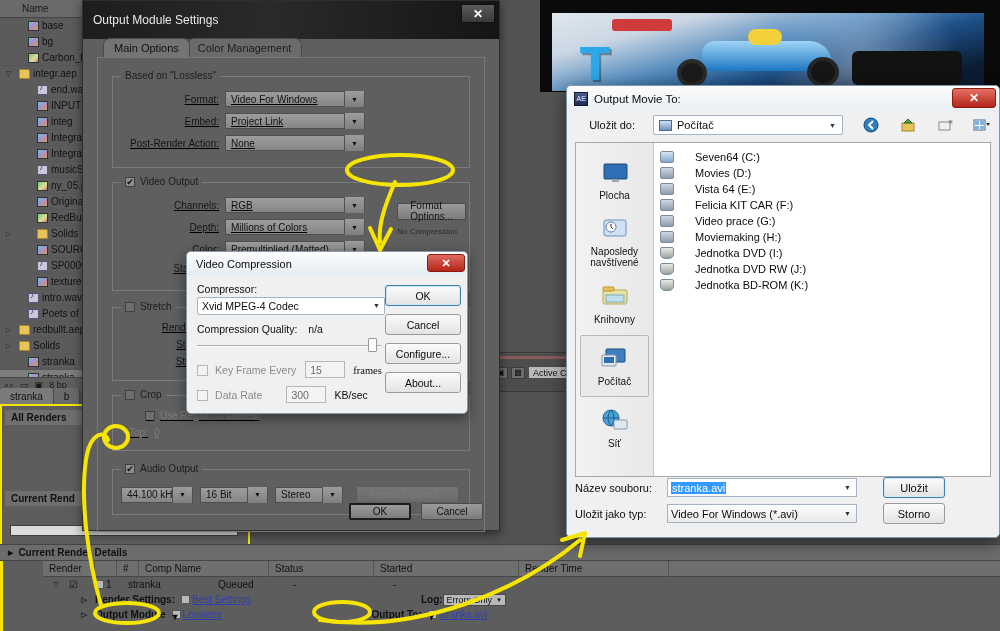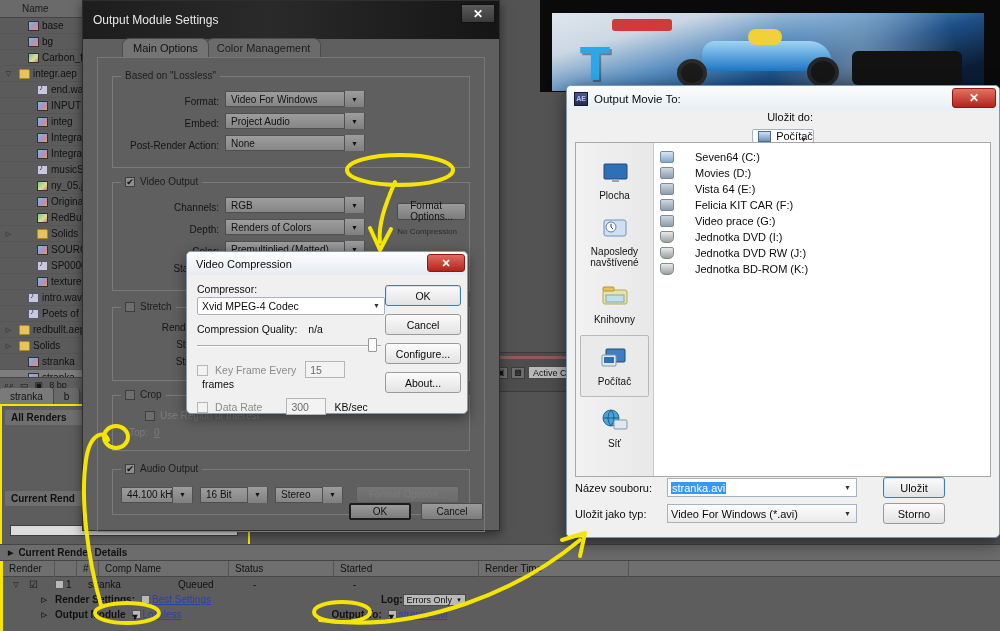--- a/index.html
+++ b/index.html
@@ -52,21 +52,21 @@
     background:#dcdcdc; border:1px solid #3f3f3f; }
 
   
   #crd-bar { position:absolute; left:0; top:544px; width:1000px; height:17px;
     background:#6c6c6c; border-top:1px solid #454545; border-bottom:1px solid #454545;
     display:flex; align-items:center; color:#111; font-weight:bold; font-size:10px; }
   #crd-bar .tri { margin:0 5px 0 8px; font-size:7px; }
 
   
   #rq { position:absolute; left:0; top:561px; width:1000px; height:70px; background:#5d5d5d;
-    border-left:3px solid #f6e500; }
+    border-left:3px solid #f6e500;padding-left:40px; }
   #rq-head { display:flex; height:16px; background:#6f6f6f; border-bottom:1px solid #474747; }
   #rq-head div { color:#111; font-size:10px; padding:2px 0 0 6px;
     border-right:1px solid #555; height:16px; }
   #rq-row { display:flex; height:15px; align-items:center; color:#111; font-size:10px; }
   .rq-sub { display:flex; align-items:center; height:15px; color:#111;
     font-size:10px; font-weight:bold; }
   .link { color:#2e3fb0; text-decoration:underline; font-weight:normal; }
   .chip { display:inline-block; width:9px; height:9px; background:#b9b9b9;
     border:1px solid #555; margin-right:2px; vertical-align:-1px; }
   .combo-mini { display:inline-flex; align-items:center; background:#b9b9b9;
@@ -89,34 +89,34 @@
     background:#5f5f5f; border:1px solid #2e2e2e; box-shadow:0 3px 10px rgba(0,0,0,.5); }
   #oms-title { height:38px;
     background:linear-gradient(90deg,#1d1d1d 0%, #2a2a2a 45%, #151515 100%);
     display:flex; align-items:center; padding-left:10px; color:#e8e8e8; font-size:12px; }
   #oms-close { position:absolute; right:4px; top:3px; width:34px; height:19px;
     background:linear-gradient(#5a5a5a,#3a3a3a); border:1px solid #111;
     color:#fff; display:flex; align-items:center; justify-content:center;
     font-size:12px; font-weight:bold; }
   #oms-body { position:absolute; left:0; right:0; top:25px; bottom:0; }
 
-  .tabrow { display:flex; padding:12px 0 0 20px;margin-left:19px; }
+  .tabrow { display:flex; padding:12px 0 0 20px; }
   .dtab { padding:3px 10px 3px 10px; font-size:11px; color:#1c1c1c;
     background:#6b6b6b; border:1px solid #4b4b4b; border-bottom:none;
     border-radius:7px 7px 0 0; margin-right:-3px; }
   .dtab.active { background:#747474; color:#111; position:relative; z-index:2; }
 
   .panelbox { margin:0 14px; border:1px solid #777; border-top:1px solid #777;
     padding:10px 8px 8px 8px; position:relative; }
   .grpbox { border:1px solid #7a7a7a; margin:8px 6px; padding:14px 8px 10px 8px;
     position:relative; }
   .grplabel { position:absolute; top:-7px; left:8px; background:#5f5f5f;
     padding:0 4px; font-size:10px; color:#1c1c1c; }
 
-  .frm { display:flex; align-items:flex-end; margin-bottom:6px; }
+  .frm { display:flex; align-items:center; margin-bottom:6px;text-decoration:underline; }
   .frm .lb { width:104px; text-align:right; padding-right:6px; font-size:10px; color:#141414; }
   .ae-combo { display:flex; align-items:center; width:140px; height:16px;
     background:linear-gradient(#9d9d9d,#868686); border:1px solid #4f4f4f;
     font-size:10px; color:#111; padding-left:5px; position:relative; }
   .ae-combo .arw { position:absolute; right:0; top:-1px; width:20px; height:16px;
     background:linear-gradient(#9d9d9d,#7f7f7f); border-left:1px solid #4f4f4f;
     display:flex; align-items:center; justify-content:center; font-size:7px; color:#111; }
   .ae-combo.sm { width:68px; }
   .ae-combo.md { width:72px; }
   .ae-btn { height:17px; padding:0 12px; background:linear-gradient(#9b9b9b,#7c7c7c);
@@ -172,21 +172,21 @@
   #omt-title { height:25px; border-radius:4px 4px 0 0;
     background:linear-gradient(#fcfcfc,#e8eef4); display:flex; align-items:center;
     padding-left:7px; gap:6px; color:#0b0b0b; font-size:11.5px; }
   #omt-ico { width:14px; height:14px; background:linear-gradient(#4a5b8c,#222c52);
     border:1px solid #121a33; color:#b9c6ef; font-size:7px; font-weight:bold;
     display:flex; align-items:center; justify-content:center; }
   #omt-close { position:absolute; right:3px; top:2px; width:44px; height:20px;
     background:linear-gradient(#e47163,#b3241a); border:1px solid #8c1a12;
     border-radius:3px; color:#fff; font-size:12px; font-weight:bold;
     display:flex; align-items:center; justify-content:center; }
-  #omt-toolrow { display:flex; align-items:center; height:28px; padding:0 1px; gap:6px;flex-direction:column; }
+  #omt-toolrow { display:flex; align-items:center; height:28px; padding:0 8px; gap:18px; }
   .lookin-lab { font-size:11px; color:#0d0d0d; width:60px; text-align:right; }
   #lookin { flex:1; height:20px; background:#fff; border:1px solid #a3b3c2;
     border-radius:2px; display:flex; align-items:center; gap:5px; padding-left:5px;
     position:relative; font-size:11px; color:#0b0b0b; }
   #lookin .arw { position:absolute; right:6px; top:6px; font-size:7px; color:#333; }
   .tb-ico { width:19px; height:19px; display:flex; align-items:center; justify-content:center; }
   #omt-main { position:absolute; left:8px; top:56px; right:8px; bottom:60px;
     border:1px solid #a8a8a8; background:#fff; display:flex; }
   #places { width:78px; background:linear-gradient(90deg,#f2f2f2,#e8e8e8);
     border-right:1px solid #c8c8c8; padding-top:6px; }
@@ -499,21 +499,21 @@
             <div class="frm">
               <div class="lb">Format:</div>
               <div class="ae-combo">
                 <span>Video For Windows</span>
                 <span class="arw">▼</span>
               </div>
             </div>
             <div class="frm">
               <div class="lb">Embed:</div>
               <div class="ae-combo">
-                <span>Project Audio</span>
+                <span>Project Link</span>
                 <span class="arw">▼</span>
               </div>
             </div>
             <div class="frm">
               <div class="lb">Post-Render Action:</div>
               <div class="ae-combo">
                 <span>None</span>
                 <span class="arw">▼</span>
               </div>
             </div>
@@ -531,21 +531,21 @@
                 <div class="frm">
                   <div class="lb">Channels:</div>
                   <div class="ae-combo">
                     <span>RGB</span>
                     <span class="arw">▼</span>
                   </div>
                 </div>
                 <div class="frm">
                   <div class="lb">Depth:</div>
                   <div class="ae-combo">
-                    <span>Renders of Colors</span>
+                    <span>Millions of Colors</span>
                     <span class="arw">▼</span>
                   </div>
                 </div>
                 <div class="frm">
                   <div class="lb">Color:</div>
                   <div class="ae-combo">
                     <span>Premultiplied (Matted)</span>
                     <span class="arw">▼</span>
                   </div>
                 </div>
@@ -643,21 +643,21 @@
           <span style="margin-left:8px;">n/a</span>
         </div>
         <div id="vc-slider">
           <div class="track"></div>
           <div class="thumb"></div>
         </div>
         <div style="margin-top:9px;">
           <span class="w-chk"></span>
           <span class="w-lab w-dim">Key Frame Every</span>
           <span class="w-num" style="margin-left:6px;">15</span>
-          <span class="w-lab" style="margin-left:5px;">frames</span>
+          <span class="w-lab" style="margin-left:5px;font-family:Liberation Serif, serif;">frames</span>
         </div>
         <div style="margin-top:8px;">
           <span class="w-chk"></span>
           <span class="w-lab w-dim">Data Rate</span>
           <span class="w-num" style="margin-left:21px;">300</span>
           <span class="w-lab" style="margin-left:5px;">KB/sec</span>
         </div>
       </div>
       <div style="width:82px;display:flex;flex-direction:column;gap:8px;padding-top:2px;">
         <div class="w-btn def">OK</div>
@@ -771,20 +771,24 @@
         </div>
         <div class="file-row">
           <span class="drv hdd"></span>
           <span>Felicia KIT CAR (F:)</span>
         </div>
         <div class="file-row">
           <span class="drv hdd"></span>
           <span>Video prace (G:)</span>
         </div>
         <div class="file-row">
+          <span class="drv hdd"></span>
+          <span>Moviemaking (H:)</span>
+        </div>
+        <div class="file-row">
           <span class="drv opt"></span>
           <span>Jednotka DVD (I:)</span>
         </div>
         <div class="file-row">
           <span class="drv opt"></span>
           <span>Jednotka DVD RW (J:)</span>
         </div>
         <div class="file-row">
           <span class="drv opt"></span>
           <span>Jednotka BD-ROM (K:)</span>

